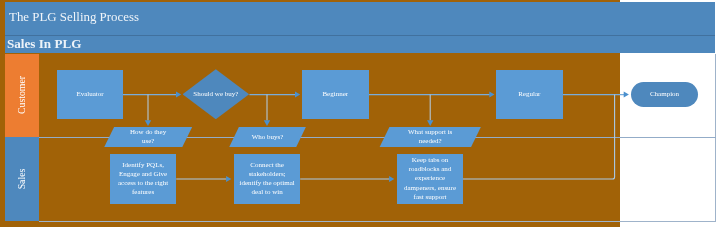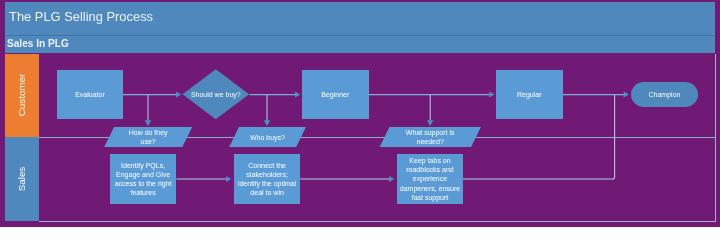--- a/index.html
+++ b/index.html
@@ -1,27 +1,27 @@
 <!DOCTYPE html>
 <html><head>
 <meta charset="utf-8">
 <title>The PLG Selling Process</title>
 <style>
   html,body{margin:0;padding:0;background:#ffffff;}
   body{width:720px;height:227px;overflow:hidden;font-family:"Liberation Sans",sans-serif;
        -webkit-font-smoothing:antialiased;}
-  #root{position:relative;width:720px;height:227px;background:#701a75;}
+  #root{position:relative;width:620px;height:227px;background:#a16207;font-family:Liberation Serif, serif;}
 
   
   .hdr{position:absolute;left:4.6px;top:2.2px;width:710.9px;height:33.1px;background:#4E88BD;}
   .hdr-title{position:absolute;left:9.1px;top:10.3px;font-size:13.5px;line-height:13.5px;color:#EFF4F9;
              white-space:nowrap;transform:scaleX(0.955);transform-origin:0 50%;}
   .subhdr{position:absolute;left:4.6px;top:35.3px;width:710.9px;height:18.2px;background:#4E88BD;}
   .subhdr-line{position:absolute;left:4.6px;top:35.1px;width:710.9px;height:1px;background:#41719E;}
-  .subhdr-title{position:absolute;left:7.4px;top:39.9px;font-size:10px;line-height:8.6px;font-weight:bold;
+  .subhdr-title{position:absolute;left:7.4px;top:39.9px;font-size:13px;line-height:8.6px;font-weight:bold;
                 color:#EDF3F9;white-space:nowrap;transform:scaleX(1.01);transform-origin:0 50%;}
 
   
   .lane-label{position:absolute;color:#ffffff;}
   .lane-label span{position:absolute;left:50%;top:50%;white-space:nowrap;font-size:9.8px;
                    line-height:9.8px;transform:translate(-50%,-50%) rotate(-90deg);}
   .lane-cust{left:5px;top:53.5px;width:33.8px;height:83.4px;background:#ED7D31;}
   .lane-sales{left:5px;top:137.4px;width:33.8px;height:83.9px;background:#4E88BD;}
 
   .lane-area{position:absolute;left:38.8px;top:53.5px;width:676.8px;height:168.2px;box-sizing:border-box;

